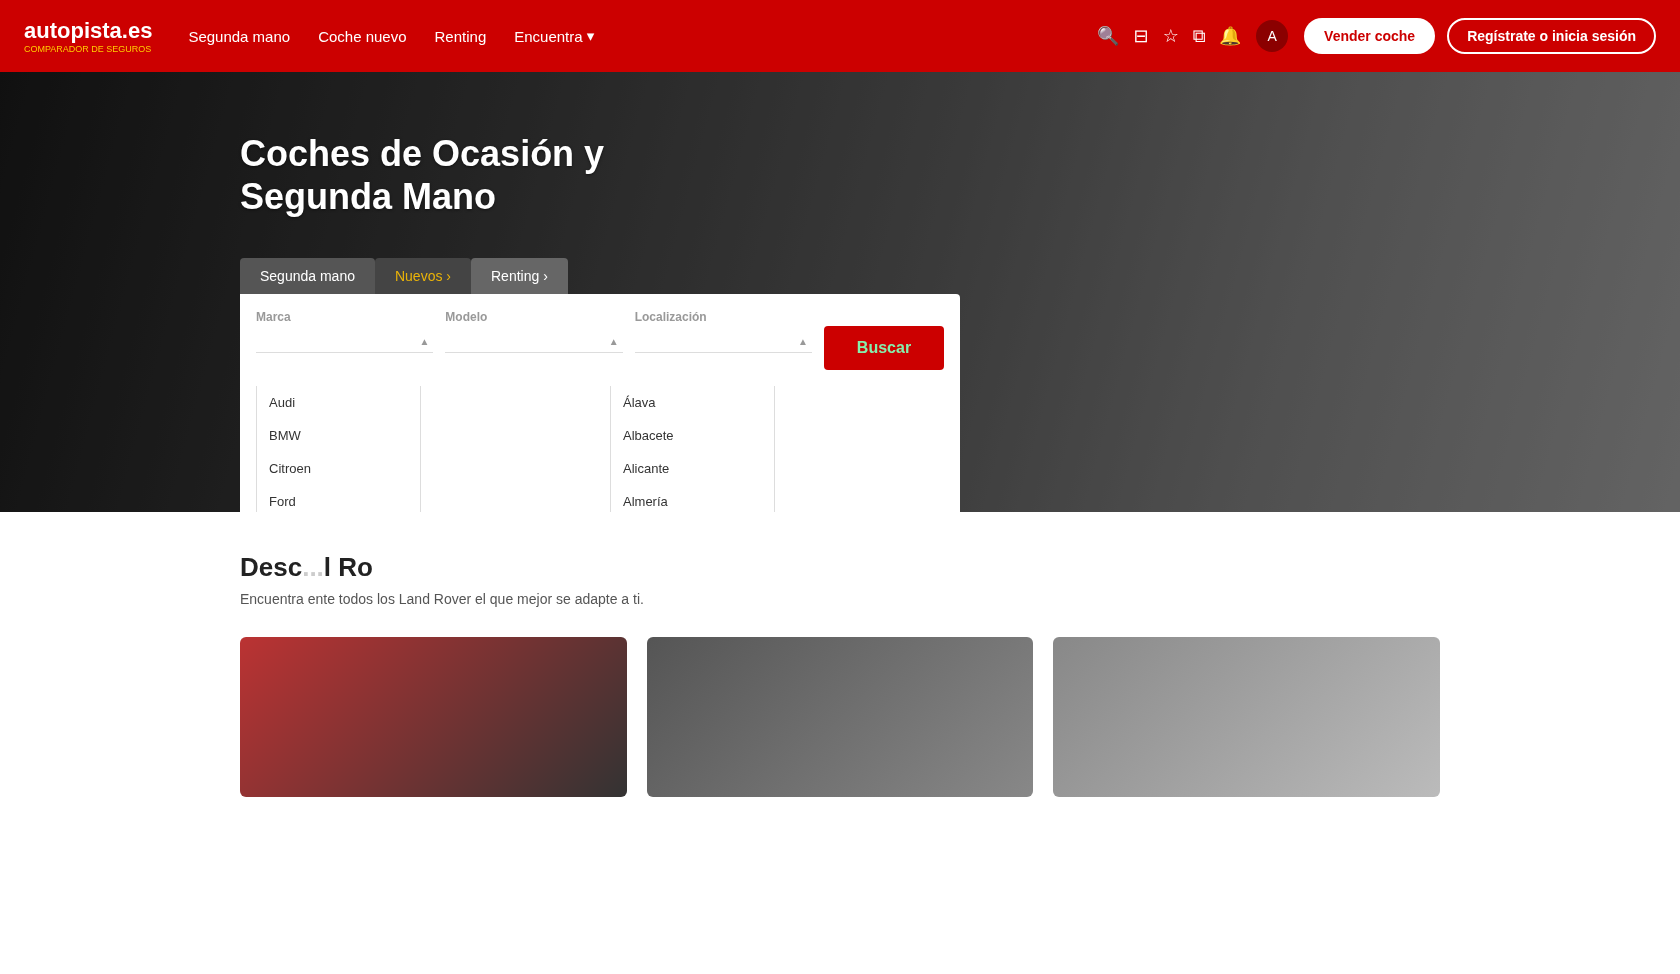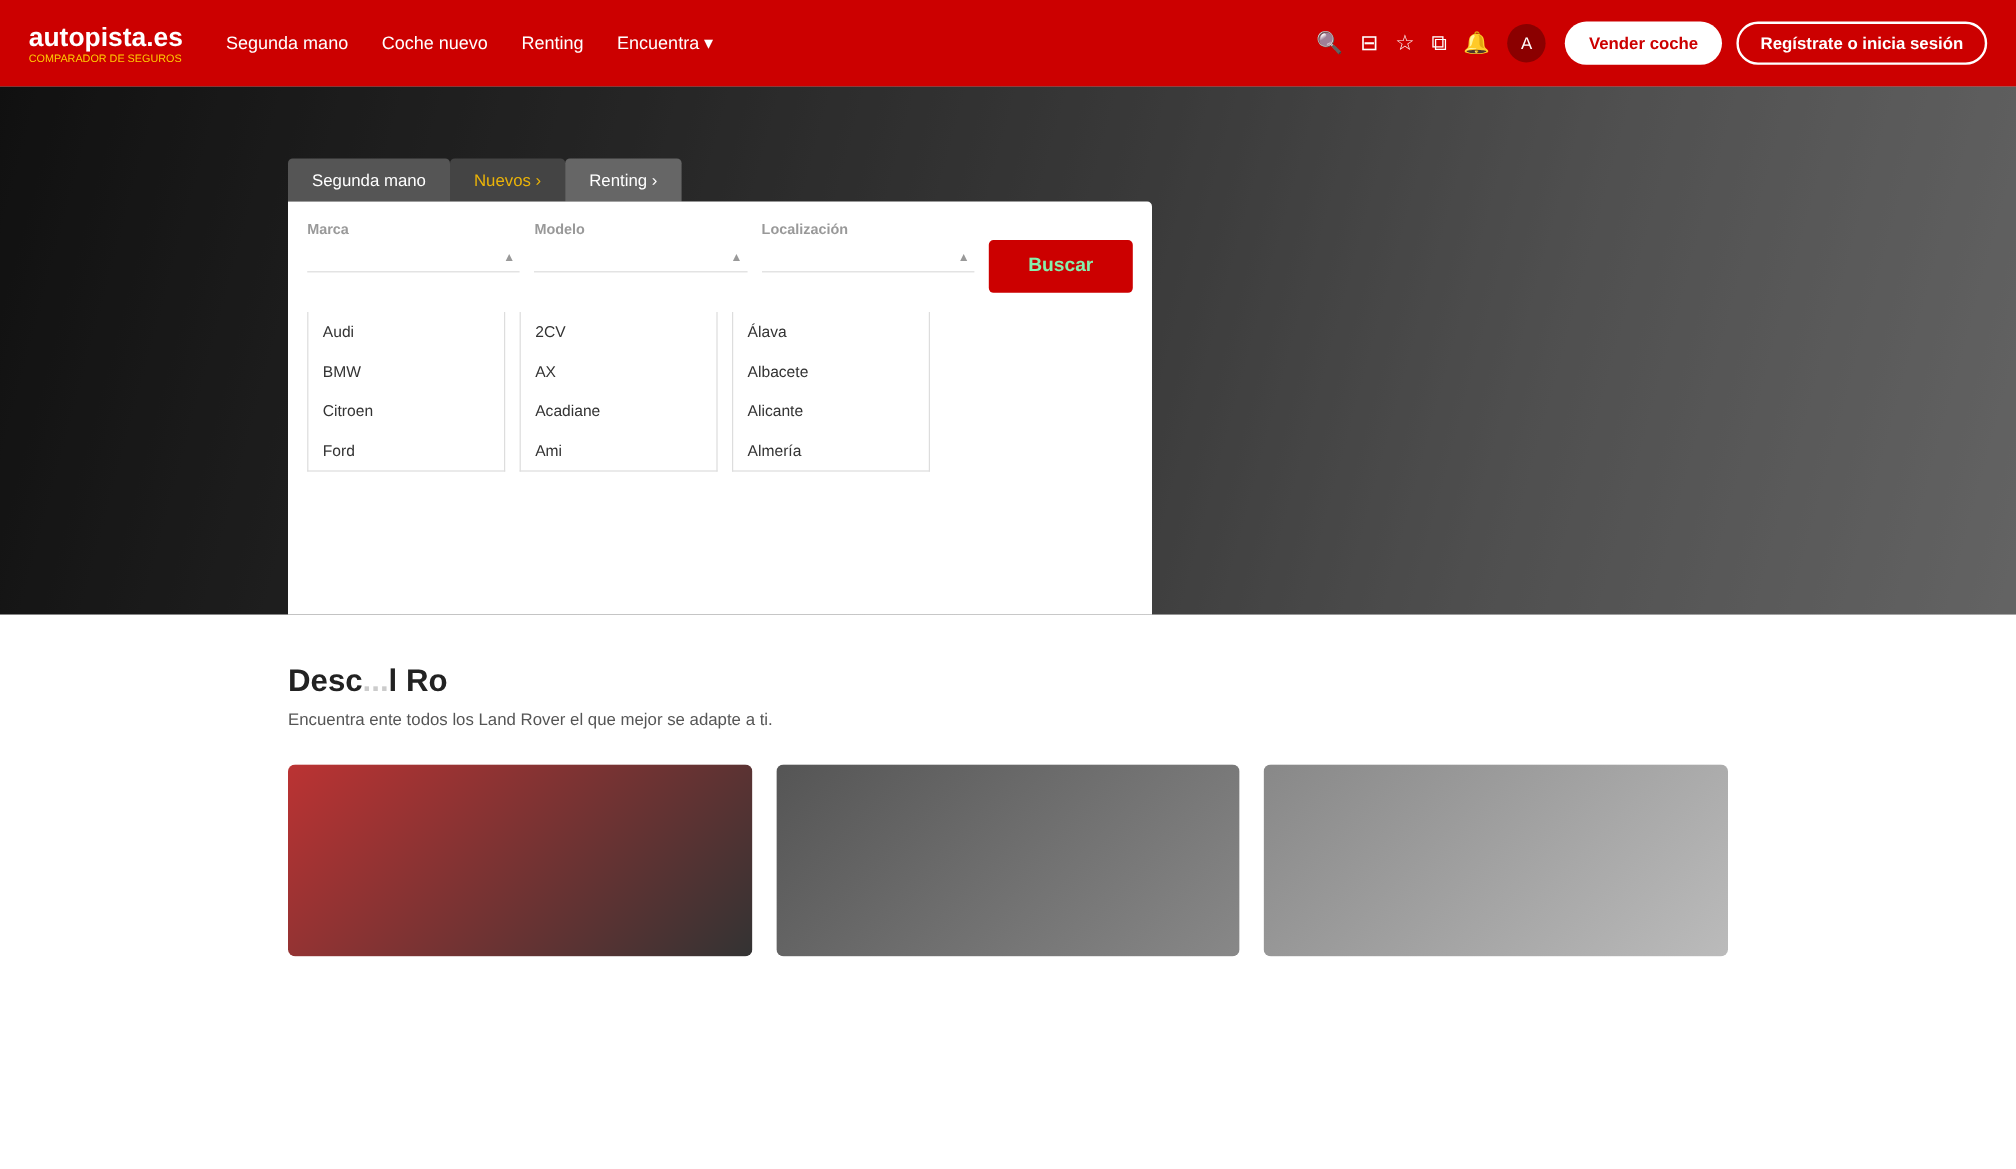--- a/index.html
+++ b/index.html
@@ -314,20 +314,24 @@
   <div class="header-actions" style="margin-left:16px;">
     <button class="btn-sell">Vender coche</button>
     <button class="btn-login">Regístrate o inicia sesión</button>
   </div>
 </header>
 
 <section class="hero">
   <div class="hero-bg"></div>
   <div class="hero-overlay"></div>
   <div class="hero-content">
+    <h1 class="hero-title">
+      <span>Coches de Ocasión y</span><br>
+      <span>Segunda Mano</span>
+    </h1>
 
     <div class="search-tabs">
       <button class="tab-btn tab-segunda">Segunda mano</button>
       <button class="tab-btn tab-nuevos">Nuevos ›</button>
       <button class="tab-btn tab-renting">Renting ›</button>
     </div>
 
     <div class="search-box">
       <div style="display:flex; align-items:stretch; padding:16px 16px 0 16px; gap:12px;">
         <div class="field-group">
@@ -357,27 +361,20 @@
       <div style="position:relative; height:315px;">
 
         <div class="dropdown-list marca-dropdown">
           <div class="dropdown-item">Audi</div>
           <div class="dropdown-item">BMW</div>
           <div class="dropdown-item">Citroen</div>
           <div class="dropdown-item">Ford</div>
 
         </div>
 
-        <div class="dropdown-list modelo-dropdown">
-          <div class="dropdown-item">2CV</div>
-          <div class="dropdown-item">AX</div>
-          <div class="dropdown-item">Acadiane</div>
-          <div class="dropdown-item">Ami</div>
-
-        </div>
 
         <div class="dropdown-list loc-dropdown">
           <div class="dropdown-item">Álava</div>
           <div class="dropdown-item">Albacete</div>
           <div class="dropdown-item">Alicante</div>
           <div class="dropdown-item">Almería</div>
 
         </div>
       </div>
     </div>

